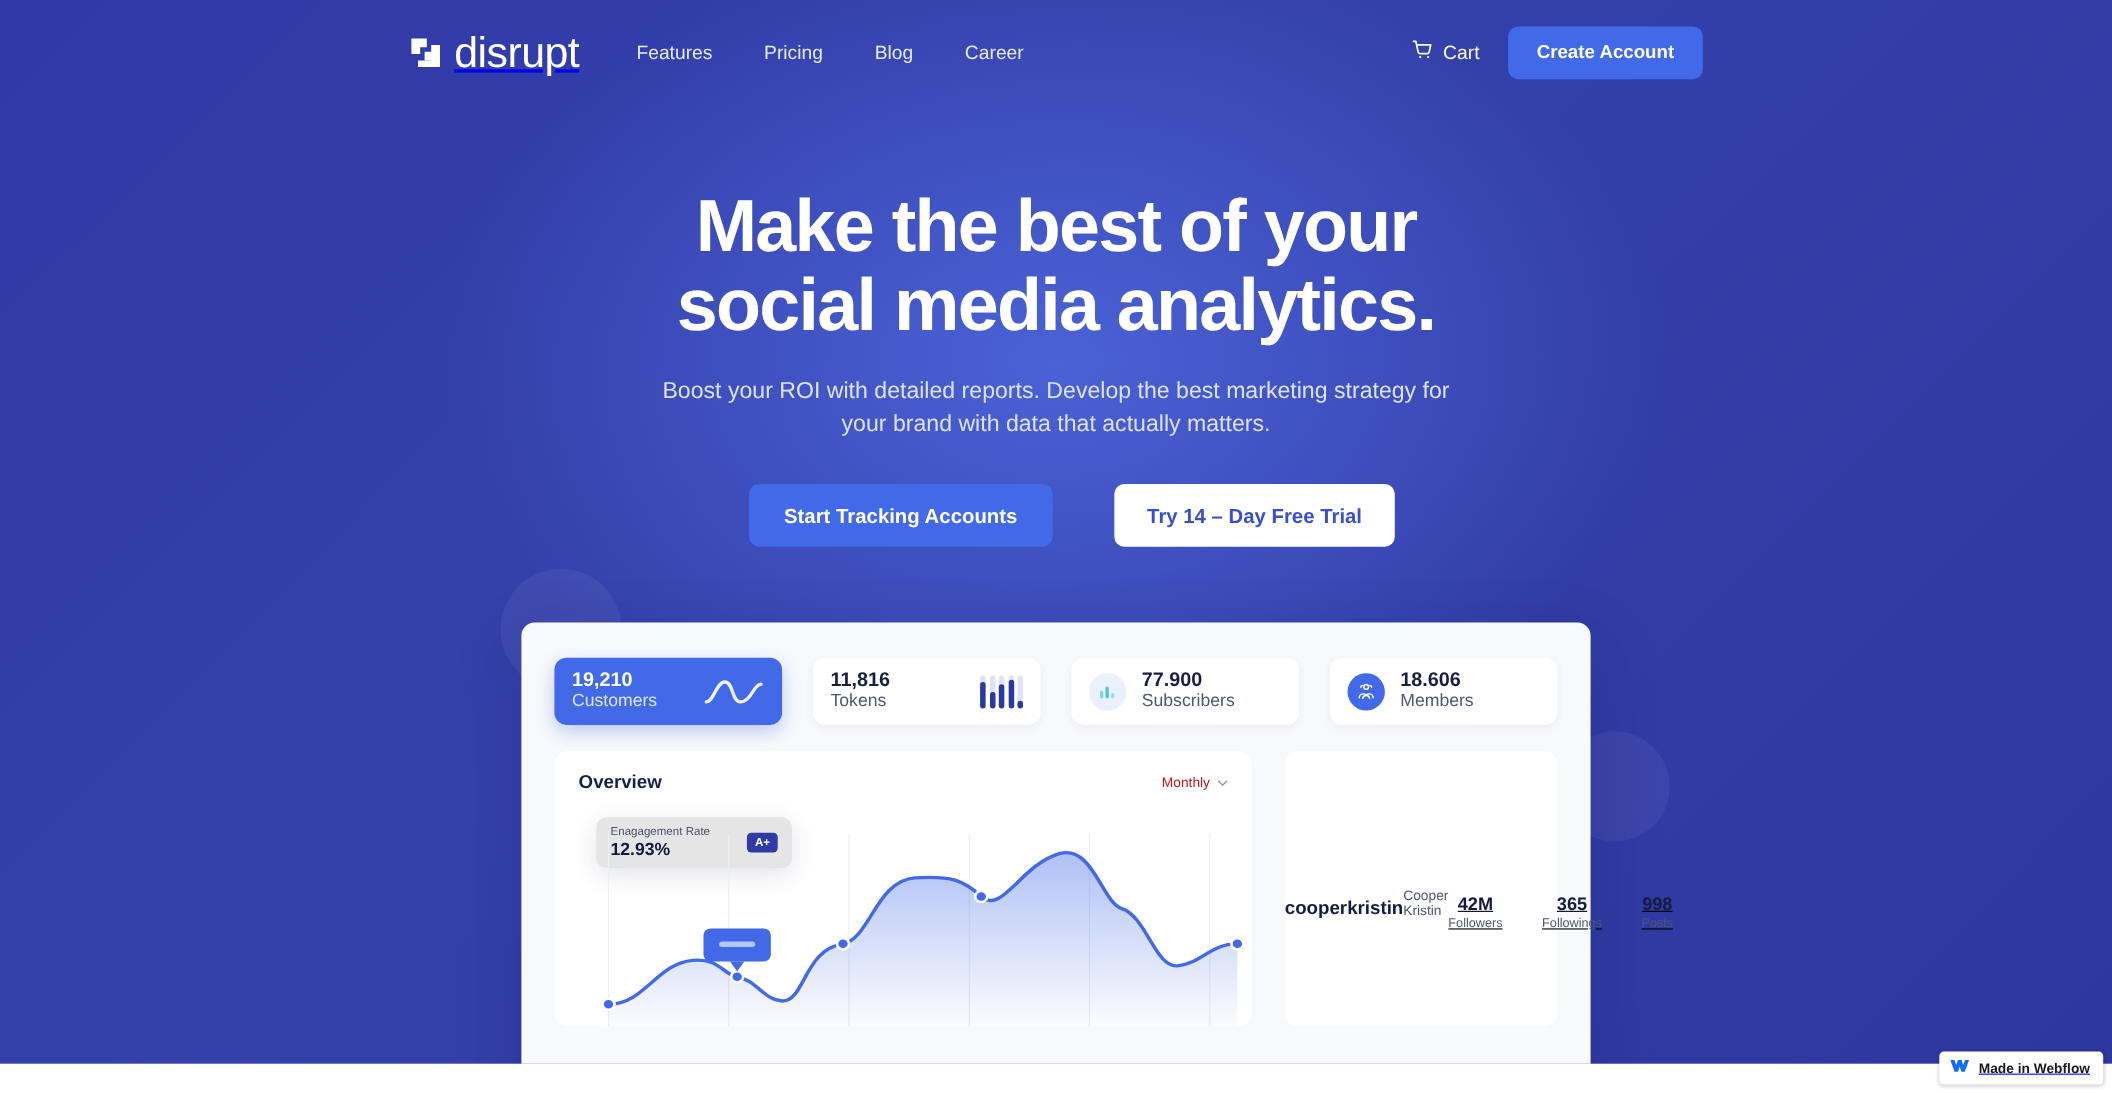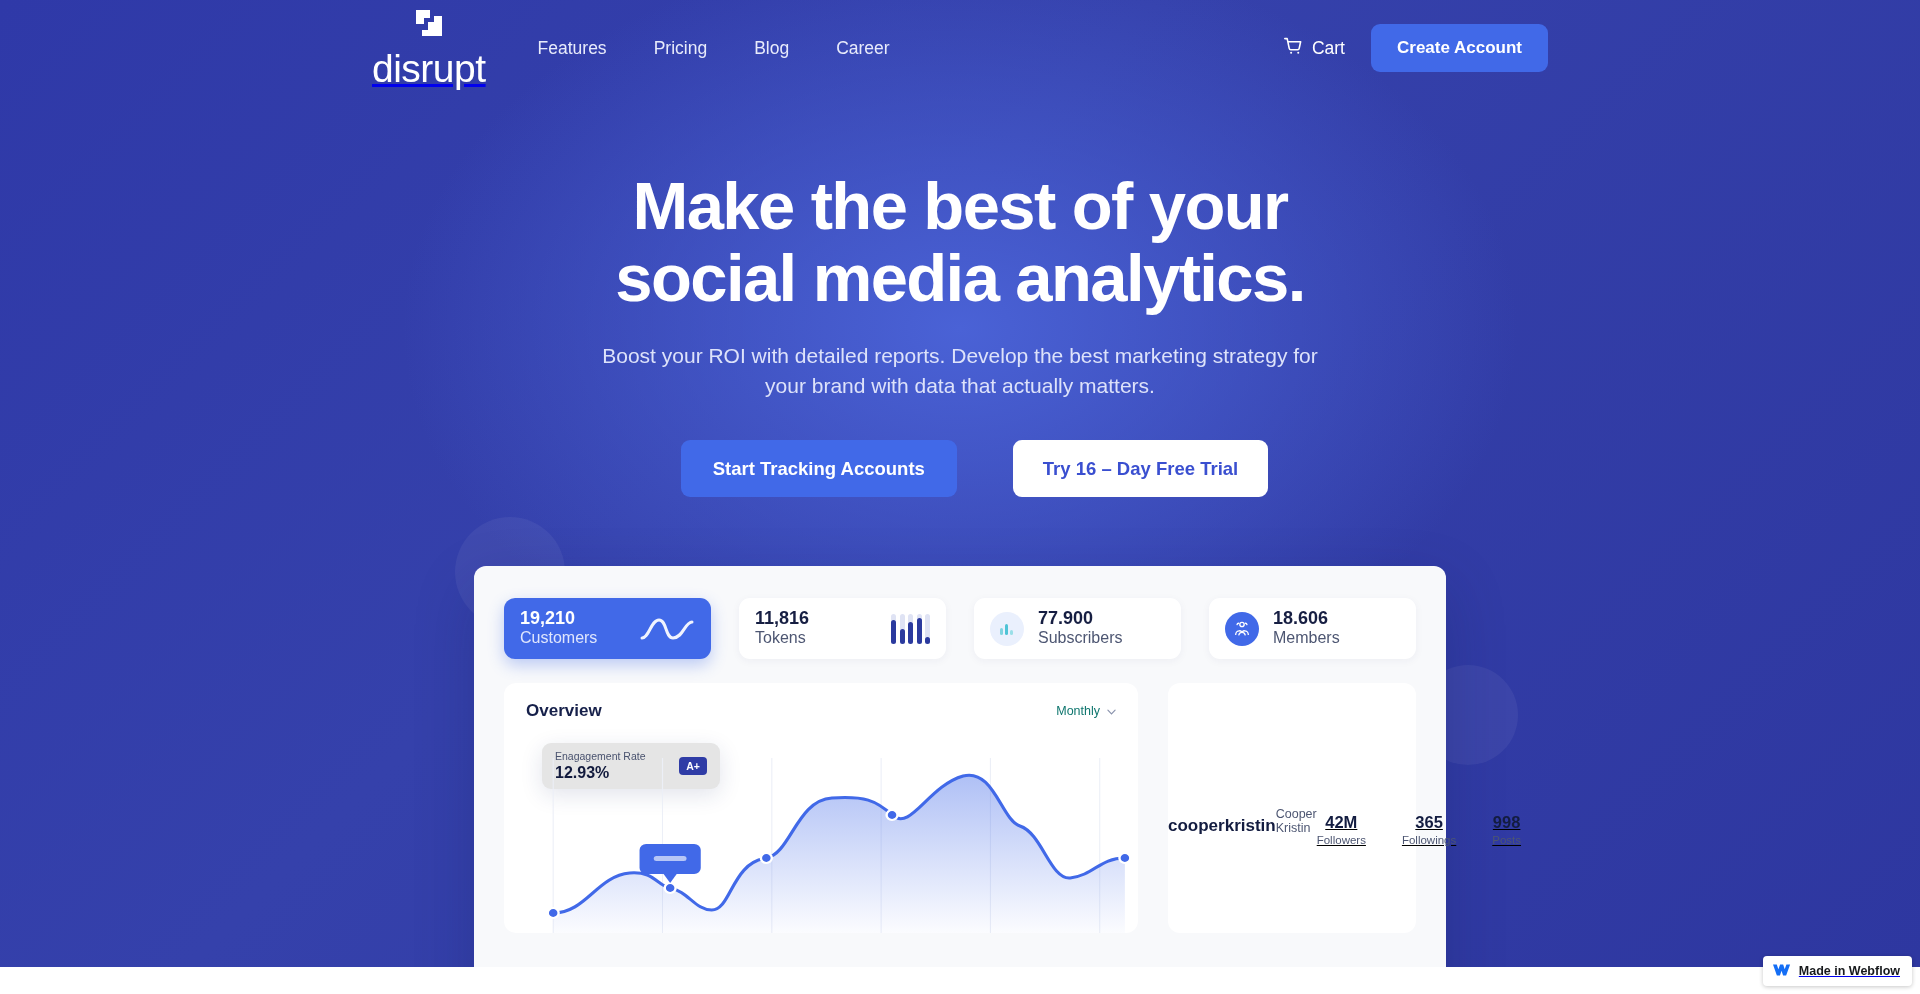--- a/index.html
+++ b/index.html
@@ -27,21 +27,21 @@
   }
   #deco-left  { left:455px; top:517px; width:110px; height:110px; }
   #deco-right { left:1418px; top:665px; width:100px; height:100px; }
 
   
   #nav {
     position:absolute; left:0; top:0; width:1920px; height:96px;
     display:flex; align-items:center;
     padding:0 372px 0 372px;
   }
-  #logo { display:flex; align-items:center; gap:11px;flex-direction:column; }
+  #logo { display:flex; align-items:center; gap:11px; }
   #logo-mark { width:30px; height:30px; position:relative; }
   #logo-text {
     color:#fff; font-size:39px; font-weight:400; letter-spacing:-0.5px;
     line-height:1;
   }
   #nav-links {
     display:flex; align-items:flex-start; gap:47px;
     margin-left:52px;
   }
   .nav-link {
@@ -129,21 +129,21 @@
   #overview-card {
     flex:1; background:#fff; border-radius:12px; height:250px;
     position:relative; overflow:hidden;
   }
   #overview-head {
     display:flex; align-items:center; padding:18px 22px 0 22px;
   }
   #overview-title { font-size:17px; font-weight:700; color:#16204a; }
   #period-select {
     margin-left:auto; display:flex; align-items:center; gap:7px;
-    font-size:12.5px; color:#0f766e; cursor:pointer;
+    font-size:12.5px; color:#b91c1c; cursor:pointer;
   }
   #engagement-tile {
     position:absolute; left:38px; top:60px; width:178px; height:46px;
     background:#e5e5e5; border-radius:9px;
     box-shadow:0 6px 22px rgba(30,45,110,0.13);
     display:flex; align-items:center; padding:0 13px;justify-content:center;
   }
   #eng-left { display:flex; flex-direction:column; }
   #eng-label { font-size:10.5px; color:#49526e; line-height:1.4; }
   #eng-value { font-size:16px; font-weight:700; color:#121a3d; line-height:1.25; }
@@ -222,21 +222,21 @@
       <button id="create-account">Create Account</button>
     </div>
   </div>
 
   <div id="hero-copy">
     <h1 id="headline">Make the best of your
 social media analytics.</h1>
     <p id="subhead">Boost your ROI with detailed reports. Develop the best marketing strategy for your brand with data that actually matters.</p>
     <div id="cta-row">
       <button class="cta" id="cta-primary">Start Tracking Accounts</button>
-      <button class="cta" id="cta-secondary">Try 16 – Day Free Trial</button>
+      <button class="cta" id="cta-secondary">Try 14 – Day Free Trial</button>
     </div>
   </div>
 
   <div id="dashboard">
 
     <div id="stats-row">
 
       <div class="stat-card accent">
         <div class="stat-text">
           <span class="stat-value">19,210</span>

